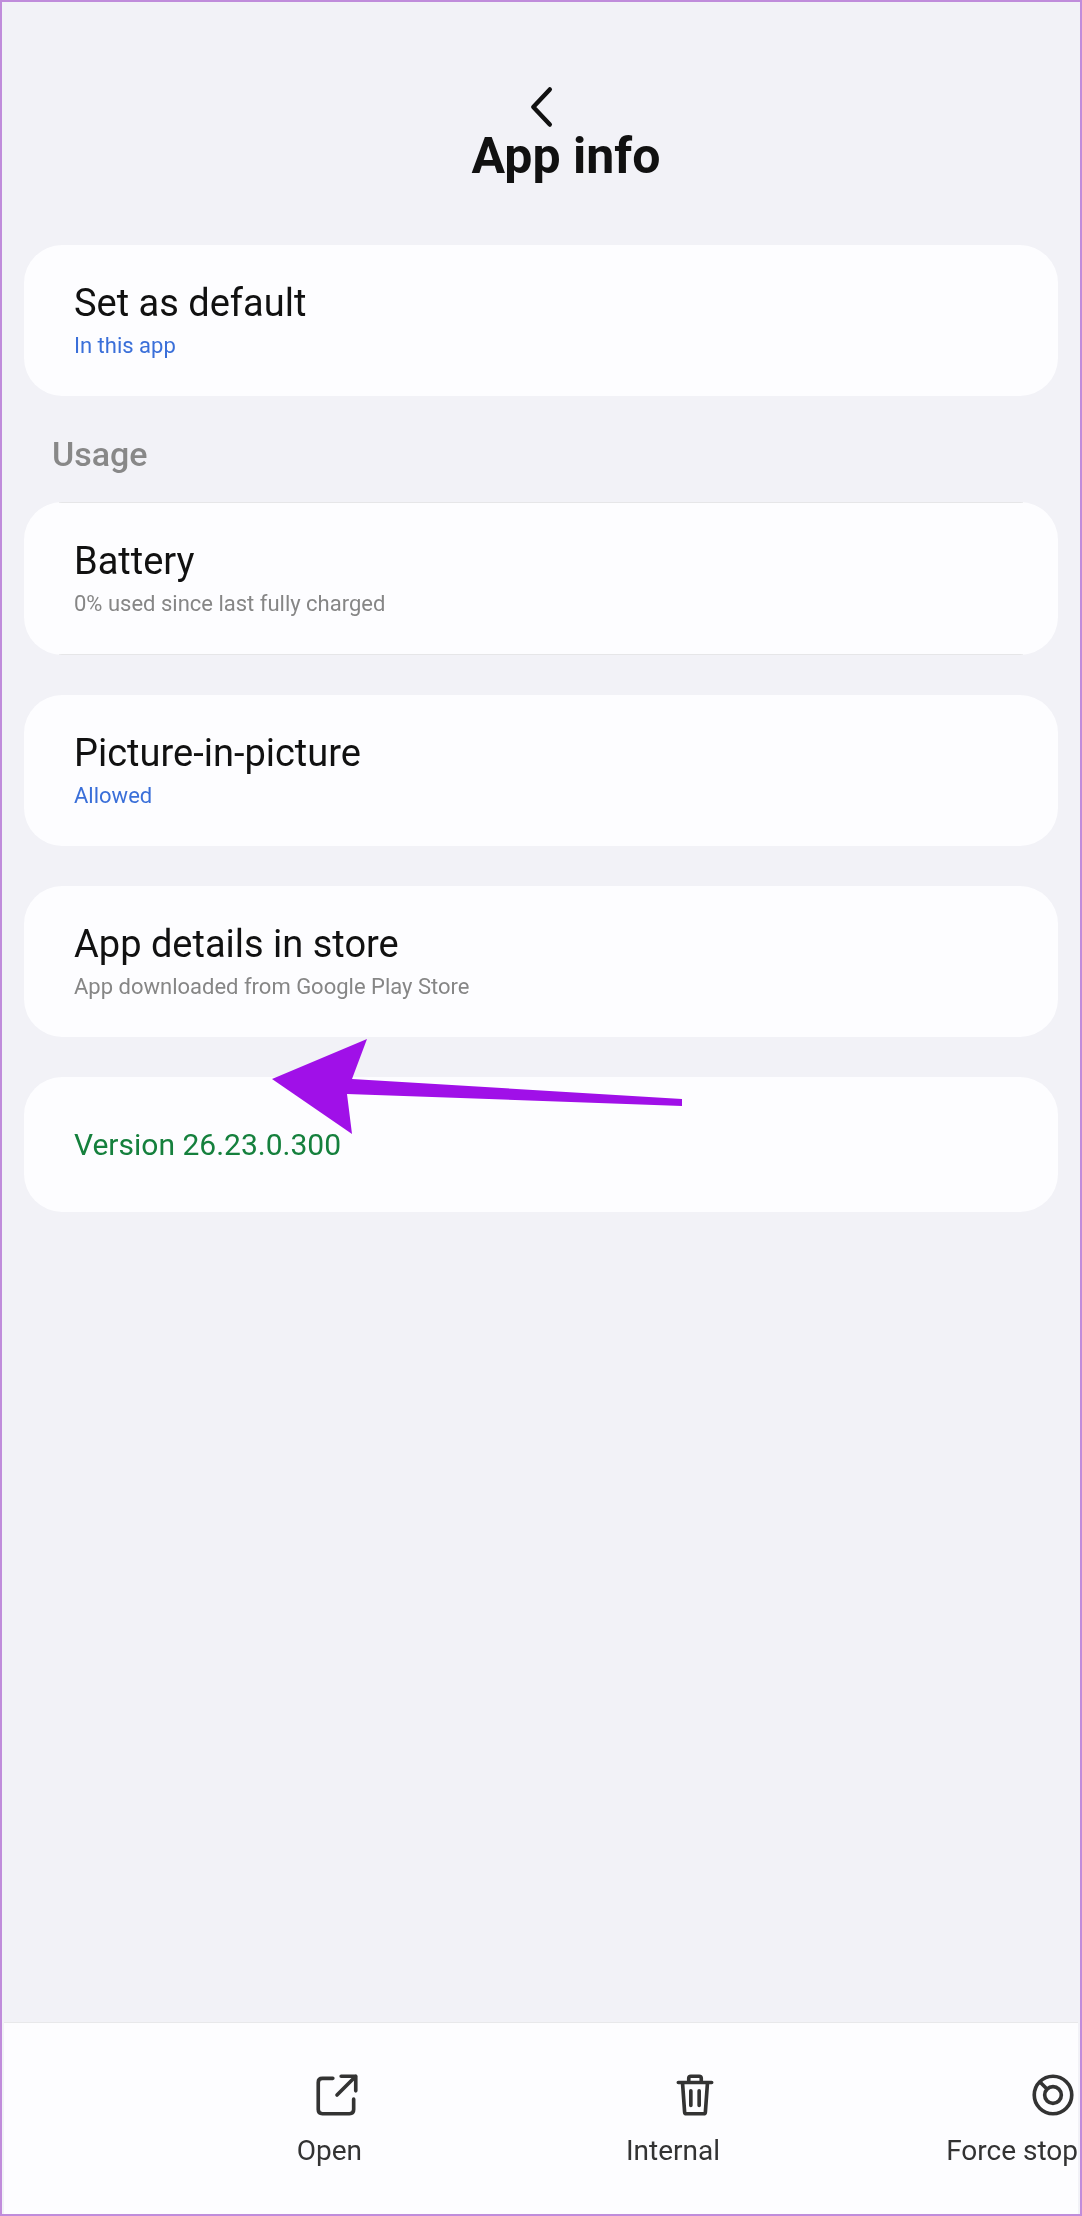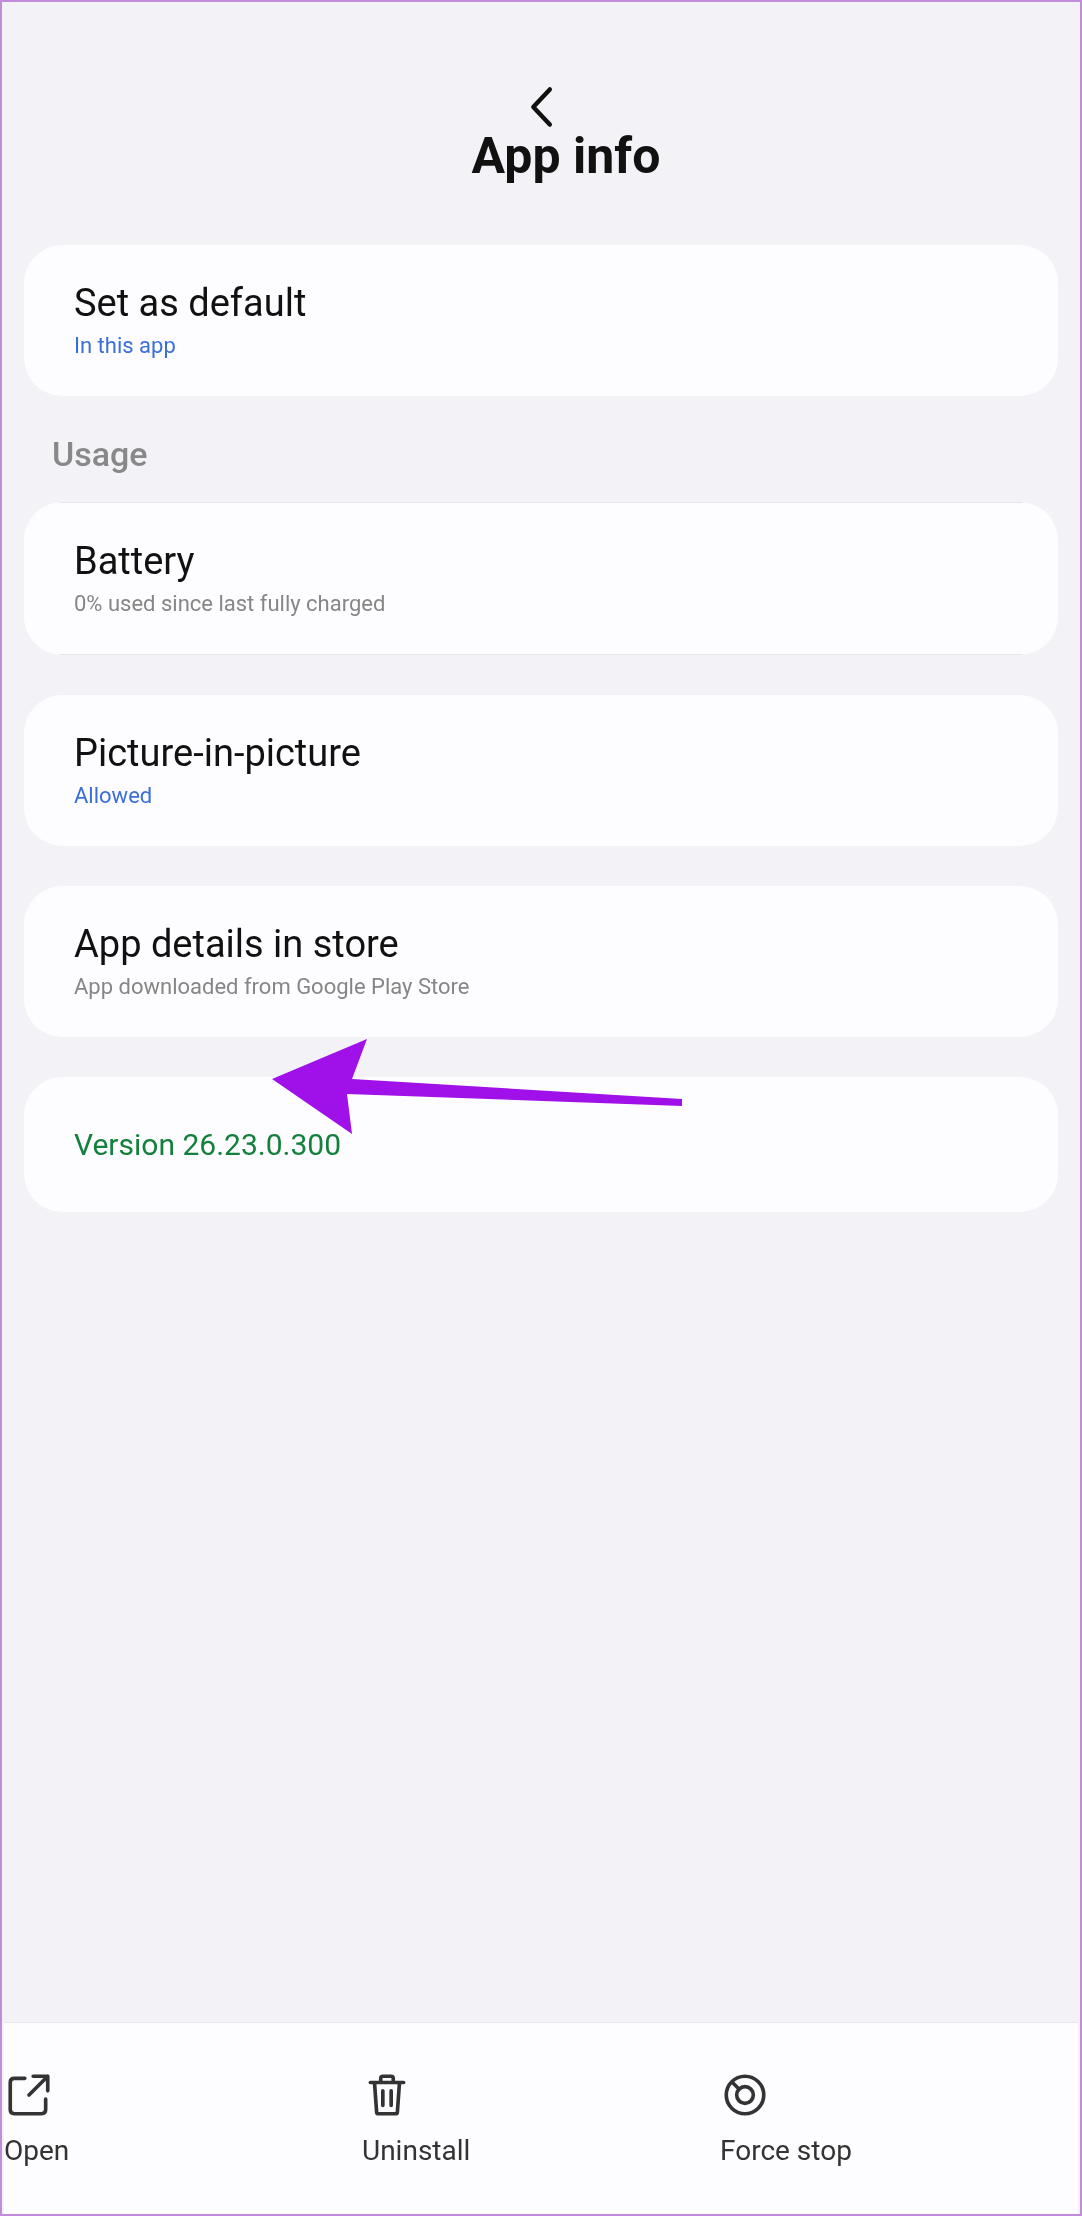--- a/index.html
+++ b/index.html
@@ -93,21 +93,21 @@
       height: 192px;
       background: #fdfdff;
       display: flex;
       justify-content: space-around;
       align-items: center;
       border-top: 1px solid #e8e8ea;
     }
     .bottom-btn {
       display: flex;
       flex-direction: column;
-      align-items: flex-start;
+      align-items: flex-end;
       gap: 14px;
       flex: 1;
     }
     .bottom-btn svg {
       width: 50px;
       height: 50px;
     }
     .bottom-btn-label {
       font-size: 28px;
       color: #333;
@@ -178,21 +178,21 @@
     <svg viewBox="0 0 48 48">
       <path d="M 20 8 L 10 8 Q 6 8 6 12 L 6 38 Q 6 42 10 42 L 36 42 Q 40 42 40 38 L 40 28" stroke="#333" stroke-width="3.5" fill="none" stroke-linecap="round"></path>
       <path d="M 28 6 L 42 6 L 42 20 M 42 6 L 24 24" stroke="#333" stroke-width="3.5" fill="none" stroke-linecap="round" stroke-linejoin="round"></path>
     </svg>
     <div class="bottom-btn-label">Open</div>
   </div>
   <div class="bottom-btn">
     <svg viewBox="0 0 48 48">
       <path d="M 8 12 L 40 12 M 18 12 L 18 8 Q 18 6 20 6 L 28 6 Q 30 6 30 8 L 30 12 M 12 12 L 14 40 Q 14 42 16 42 L 32 42 Q 34 42 34 40 L 36 12 M 20 20 L 20 34 M 28 20 L 28 34" stroke="#333" stroke-width="3.5" fill="none" stroke-linecap="round" stroke-linejoin="round"></path>
     </svg>
-    <div class="bottom-btn-label">Uninstall</div>
+    <div class="bottom-btn-label">Internal</div>
   </div>
   <div class="bottom-btn">
     <svg viewBox="0 0 48 48">
       <circle cx="24" cy="24" r="18" stroke="#333" stroke-width="3.5" fill="none"></circle>
       <circle cx="24" cy="24" r="8" stroke="#333" stroke-width="3.5" fill="none"></circle>
       <line x1="11" y1="11" x2="18" y2="18" stroke="#333" stroke-width="3.5"></line>
     </svg>
     <div class="bottom-btn-label">Force stop</div>
   </div>
 </div>

